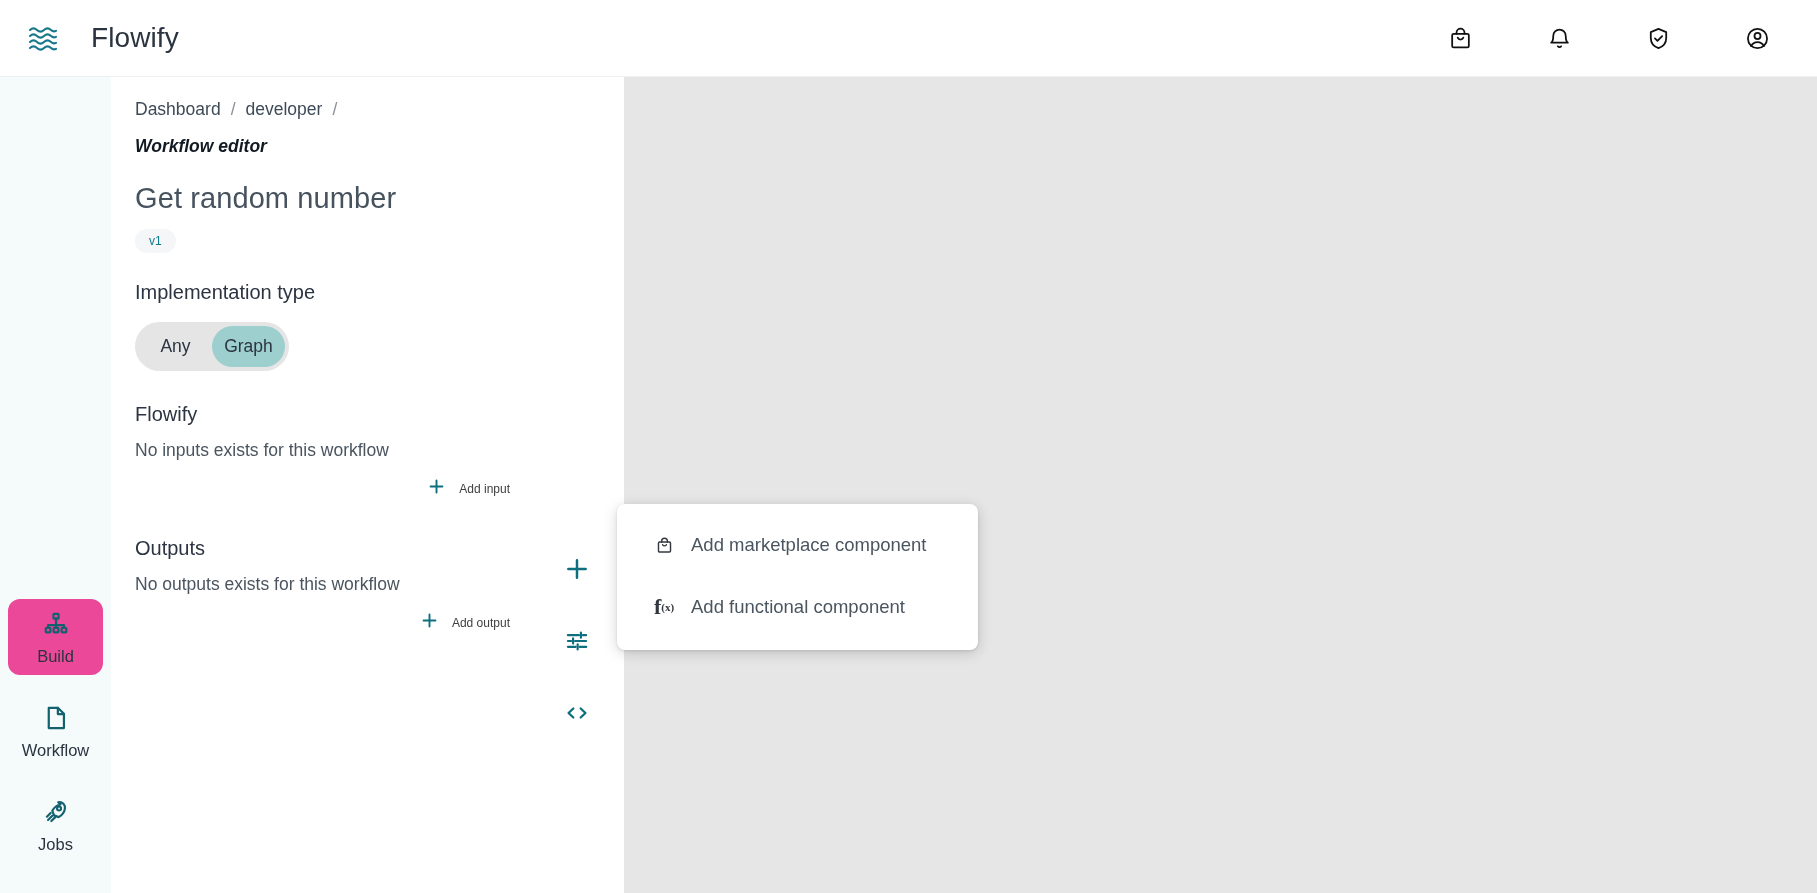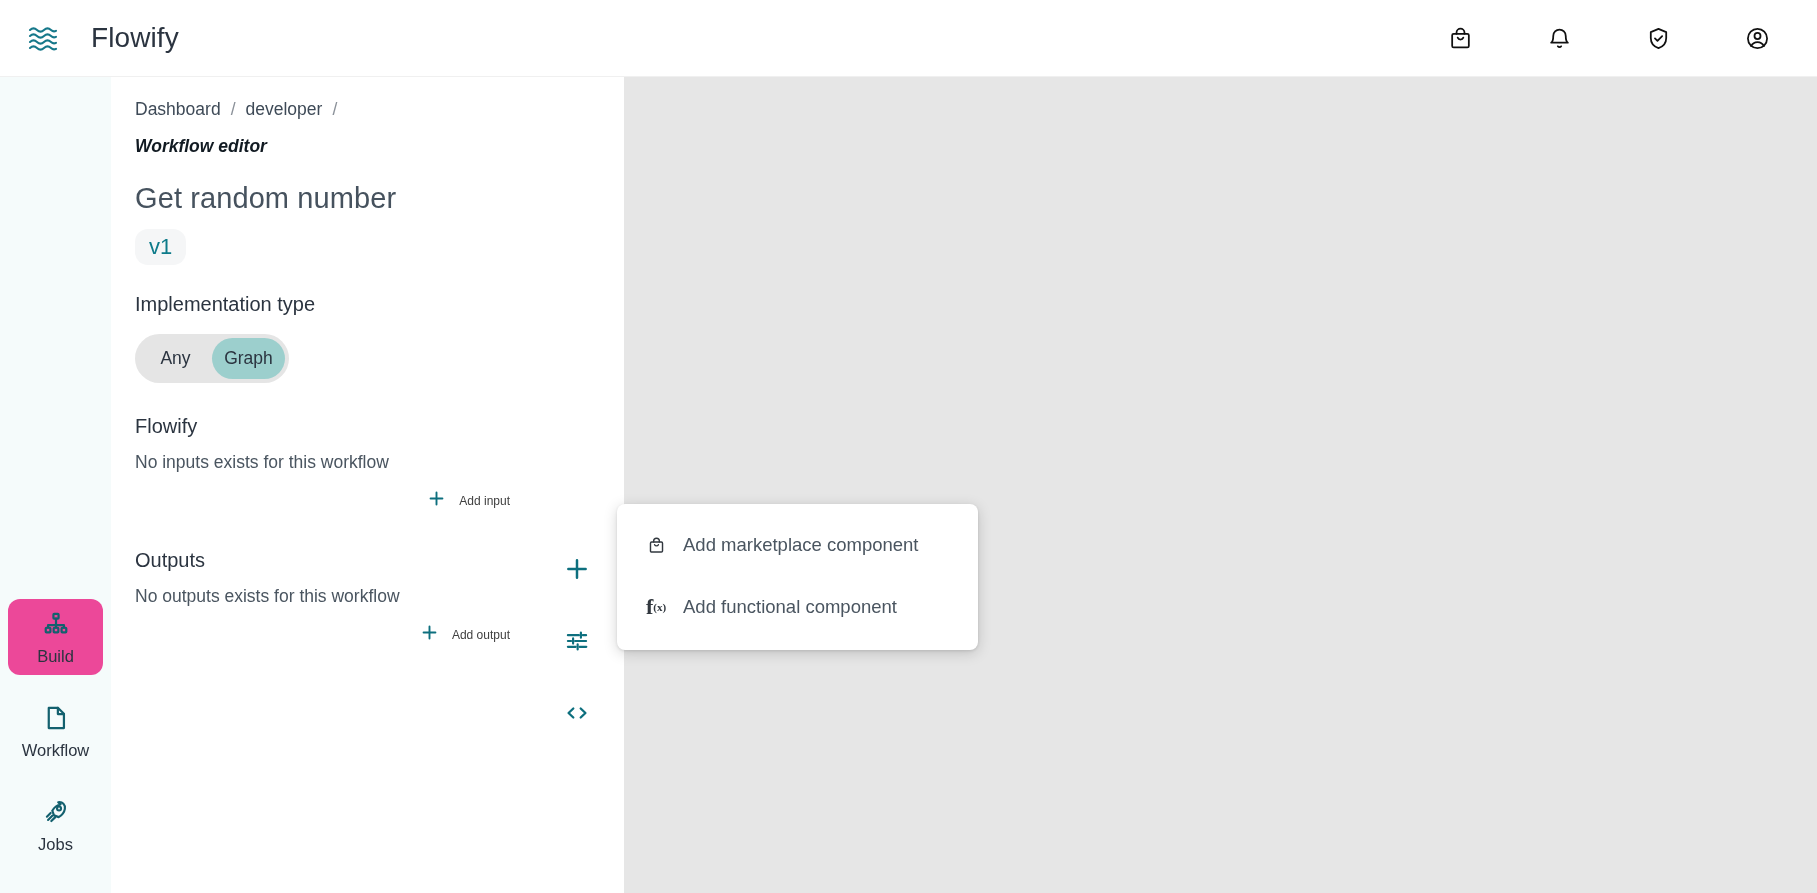--- a/index.html
+++ b/index.html
@@ -60,21 +60,21 @@
   .crumb { cursor: pointer; color: #3e4a57; }
   .crumb-sep { color: #8b9199; }
   #breadcrumb-current {
     display: block; width: 100%; margin-top: 6px;
     font-size: 17.5px; font-weight: 700; color: #111a22; font-style: italic;
   }
   #wf-title { margin-top: 25px; font-size: 29px; font-weight: 400; color: #46525e; letter-spacing: .1px; }
   #version-badge {
     margin-top: 14px; display: inline-block;
     background: #f5f6f7; color: #0d7b8a;
-    border-radius: 13px; padding: 5px 14px; font-size: 22px;
+    border-radius: 13px; padding: 5px 14px; font-size: 12px;
   }
   .section-head { font-size: 20px; color: #2b3440; font-weight: 400; }
   #impl-label { margin-top: 28px; }
   #impl-toggle {
     margin-top: 18px; display: inline-flex; 
     background: #e5e5e5; border-radius: 26px; padding: 4px; width: 154px; height: 49px;
     cursor: pointer;
   }
   .seg {
     flex: 1; height: 41px; border-radius: 22px;
@@ -108,21 +108,21 @@
 
   
   #add-menu {
     position: absolute; left: 617px; top: 504px; width: 361px; height: 146px;
     background: #ffffff; border-radius: 8px;
     box-shadow: 0 3px 14px rgba(0,0,0,.17), 0 1px 3px rgba(0,0,0,.10);
     z-index: 10; padding: 10px 0;
   }
   .menu-item {
     height: 62px; display: flex; align-items: center; gap: 16px;
-    padding: 0 28px; cursor: pointer;
+    padding: 0 36px; cursor: pointer;
   }
   .menu-icon { width: 22px; display: flex; align-items: center; justify-content: center; }
   .menu-label { font-size: 18.5px; color: #4a5560; }
   .fx { font-family: "Liberation Serif", serif; font-size: 22px; font-weight: 700; color: #32383f; }
   .fx sub { font-size: 11px; font-weight: 700; }
 </style>
 </head>
 <body>
 
 <div id="app">

